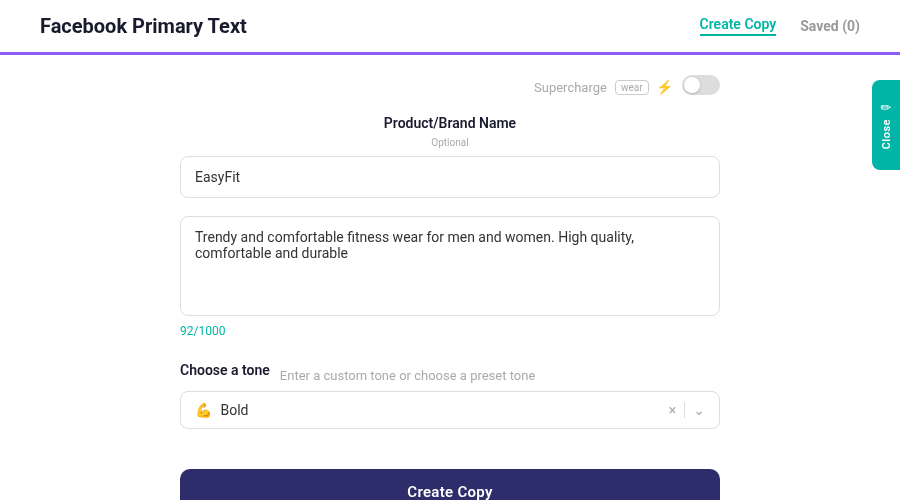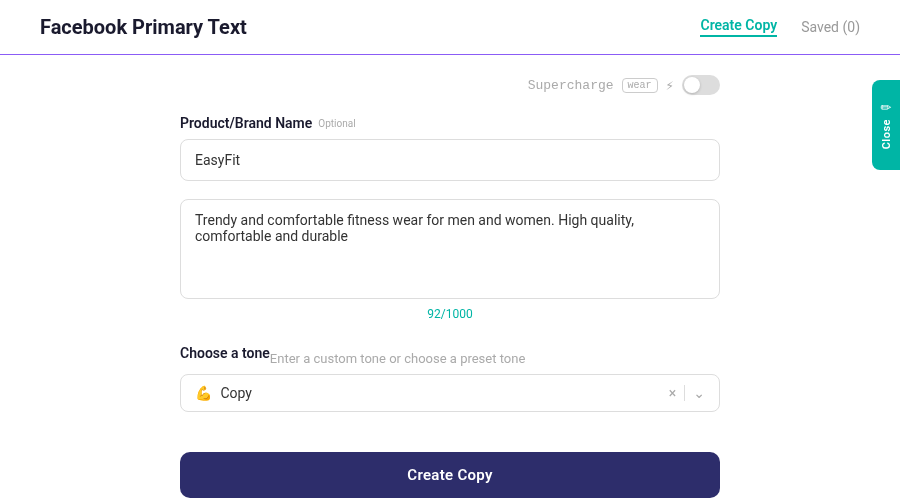--- a/index.html
+++ b/index.html
@@ -12,21 +12,21 @@
       position: relative;
     }
 
     
     .header {
       display: flex;
       align-items: center;
       justify-content: space-between;
       padding: 0 40px;
       height: 55px;
-      border-bottom: 1px solid #8b5cf6;
+      border-bottom: 3px solid #8b5cf6;
       gap: 33px;
     }
     .header-title {
       font-size: 20px;
       font-weight: 700;
       color: #1a1a2e;
     }
     .header-nav {
       display: flex;
       align-items: center;
@@ -37,38 +37,37 @@
       font-size: 14px;
       font-weight: 600;
       cursor: pointer;
       border-bottom: 2px solid #00b5a5;
       padding-bottom: 2px;
       text-decoration: none;
     }
     .nav-saved {
       color: #999;
       font-size: 14px;
-      font-weight: 400;
+      font-weight: 700;
       cursor: pointer;
     }
 
     
     .main {
       padding: 20px 180px 20px 180px;
       position: relative;
     }
 
     
     .supercharge-bar {
       display: flex;
-      align-items: center;
+      align-items: flex-end;
       justify-content: flex-end;
       gap: 8px;
       margin-bottom: 20px;
-      font-family: Liberation Mono, monospace;
     }
     .supercharge-label {
       font-size: 13px;
       color: #aaa;
     }
     .beta-badge {
       font-size: 10px;
       color: #aaa;
       border: 1px solid #ccc;
       border-radius: 4px;
@@ -103,20 +102,21 @@
       margin-bottom: 18px;
     }
     .field-label {
       font-size: 14px;
       font-weight: 600;
       color: #1a1a2e;
       margin-bottom: 8px;
       display: flex;
       align-items: center;
       gap: 6px;
+      flex-direction: column;
     }
     .field-label-optional {
       font-size: 10px;
       font-weight: 400;
       color: #aaa;
     }
     .info-icon {
       width: 18px;
       height: 18px;
       background: #2d2d6b;
@@ -139,31 +139,31 @@
       outline: none;
       font-family: inherit;
     }
     textarea.text-input {
       resize: none;
       height: 100px;
     }
 
     
     .char-count {
-      text-align: center;
+      text-align: left;
       font-size: 12px;
       color: #00b5a5;
       margin-top: 4px;
     }
 
     
     .tone-label-row {
       display: flex;
       align-items: center;
-      gap: 0;
+      gap: 10px;
       margin-bottom: 8px;
     }
     .tone-label {
       font-size: 14px;
       font-weight: 600;
       color: #1a1a2e;
     }
     .tone-hint {
       font-size: 13px;
       color: #aaa;
@@ -294,21 +294,21 @@
 
   
   <div class="form-group">
     <div class="tone-label-row">
       <span class="tone-label">Choose a tone</span>
       <span class="tone-hint">Enter a custom tone or choose a preset tone</span>
     </div>
     <div class="tone-select">
       <div class="tone-select-left">
         <span>💪</span>
-        <span>Copy</span>
+        <span>Bold</span>
       </div>
       <div class="tone-select-right">
         <span class="tone-x">×</span>
         <div class="tone-divider"></div>
         <span class="tone-chevron">⌄</span>
       </div>
     </div>
   </div>
 
   

